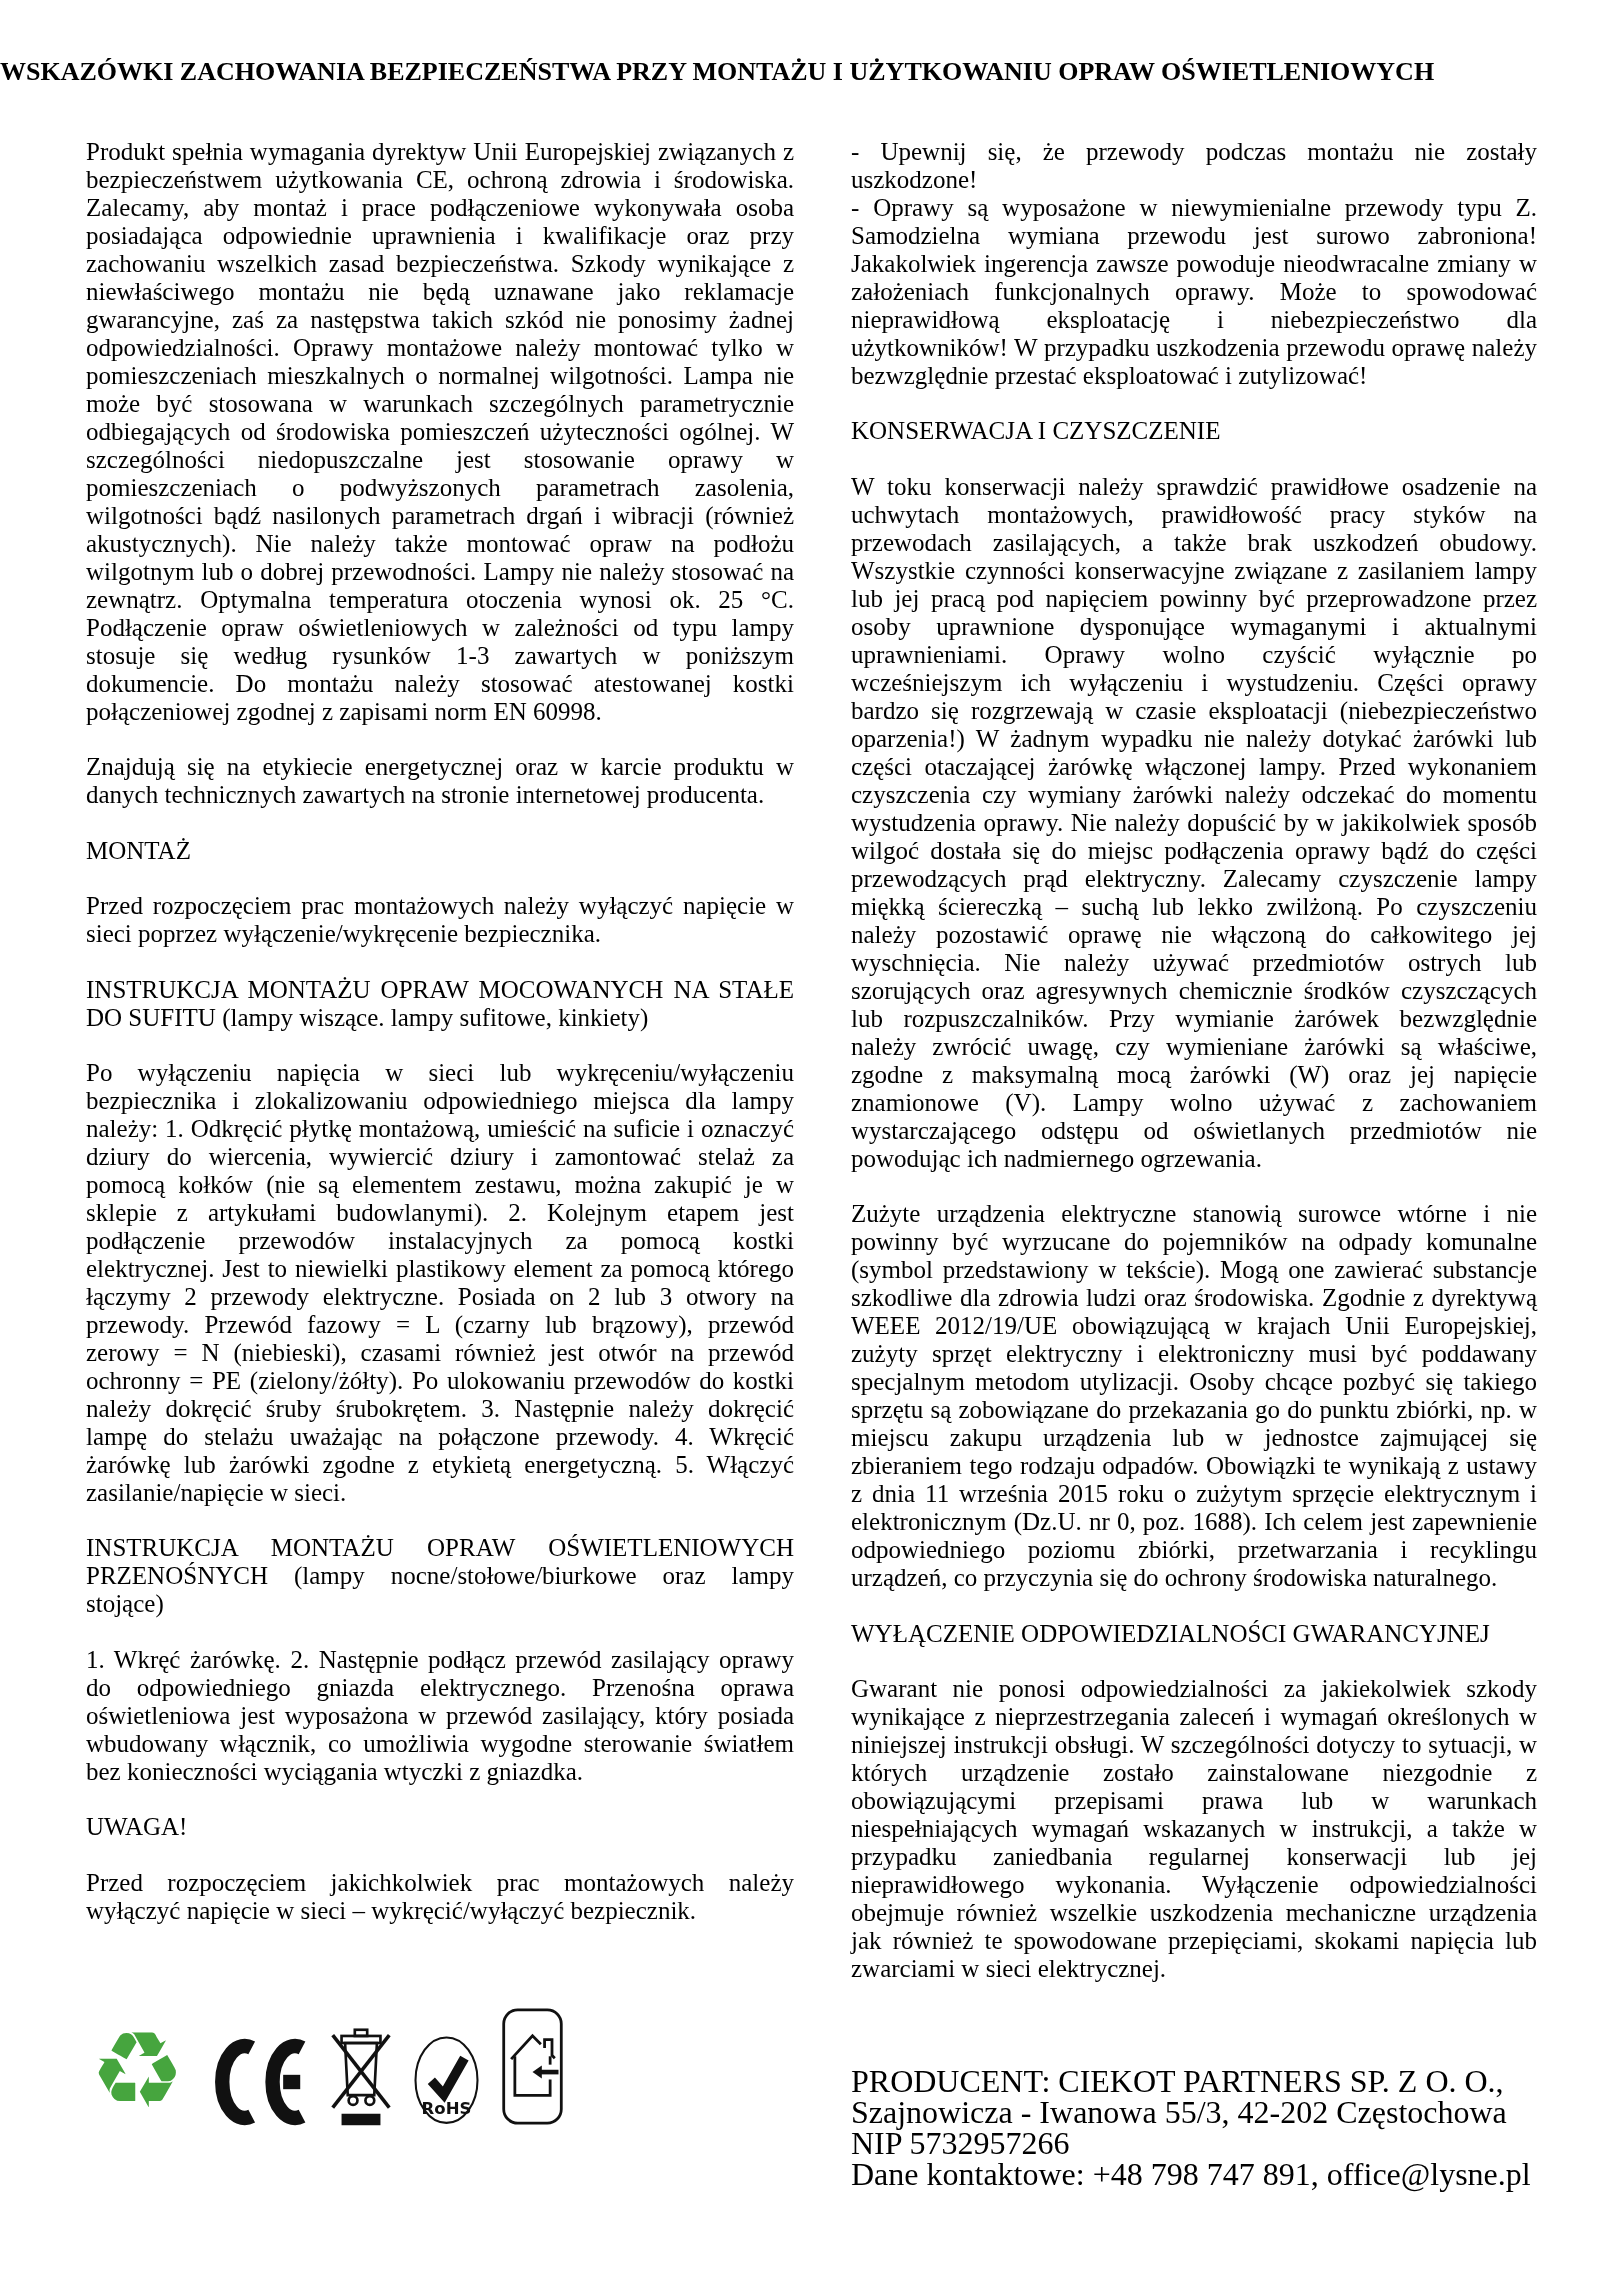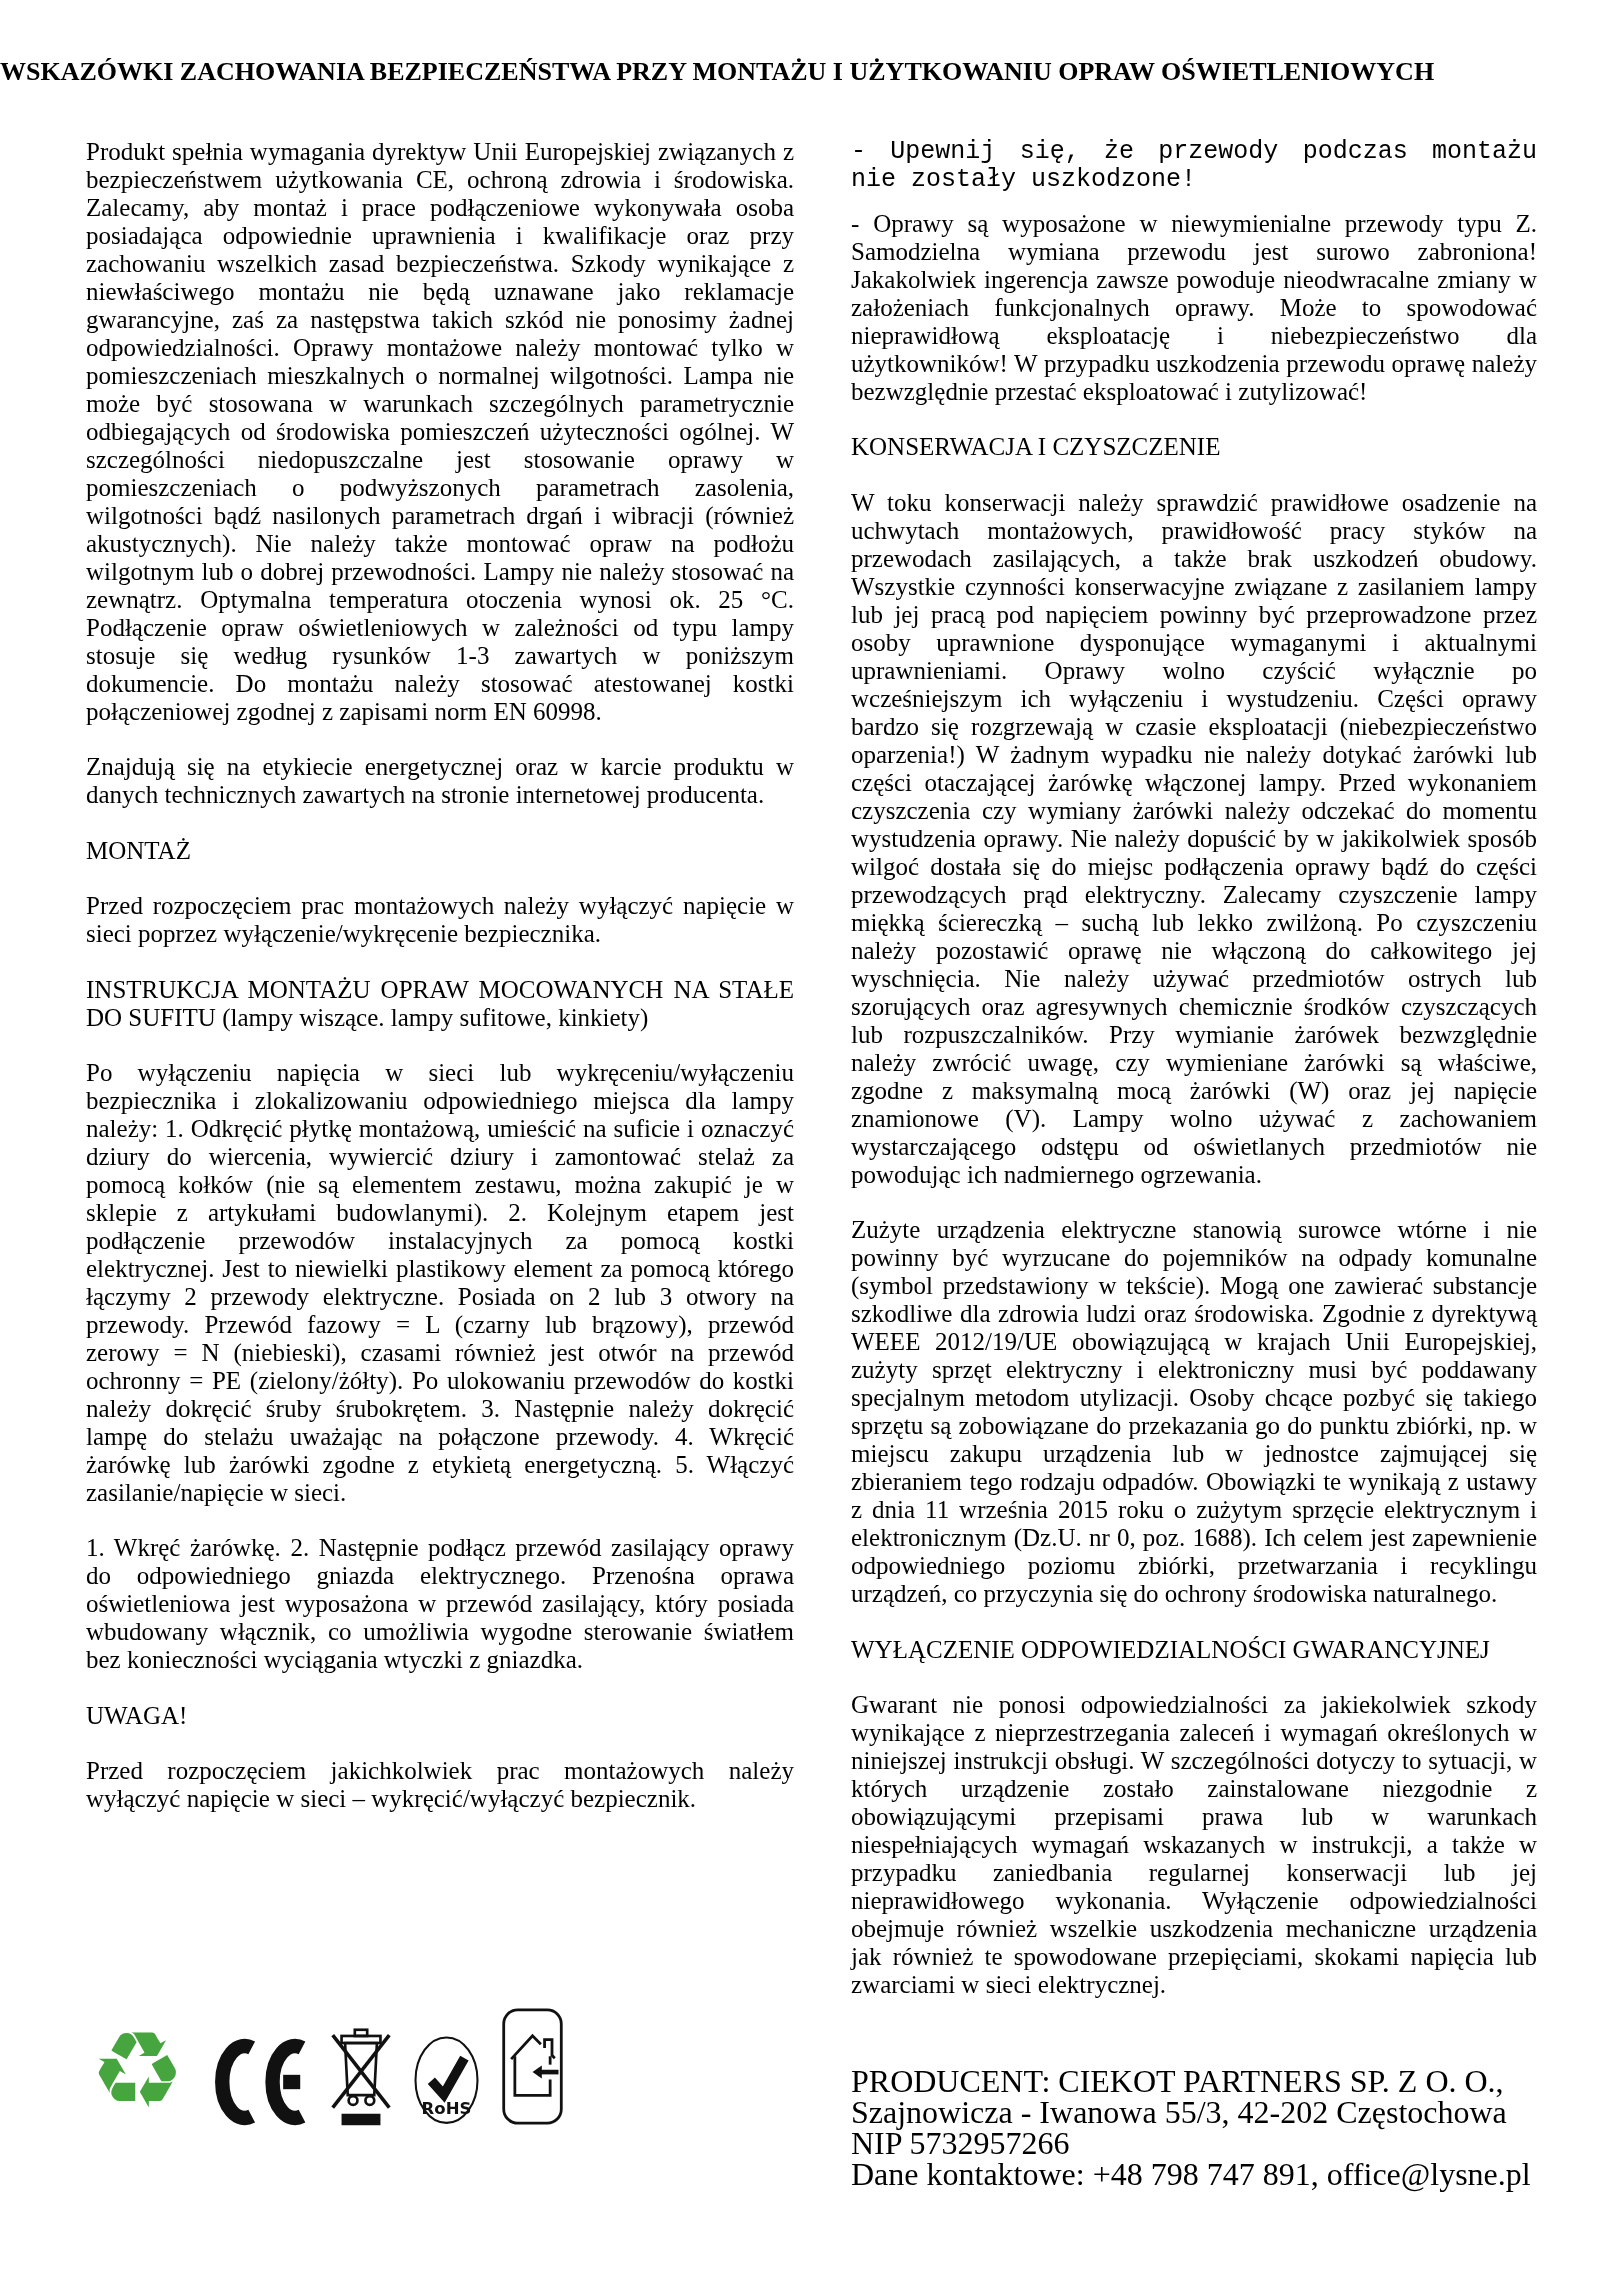--- a/index.html
+++ b/index.html
@@ -10,21 +10,21 @@
     font-family:"Liberation Serif",serif;
   }
   .doc-title{
     position:absolute;top:57px;left:0;width:1621px;
     font-weight:bold;font-size:26px;
   }
   .col{position:absolute;top:138px;font-size:25px;line-height:28px;text-align:justify;}
   .col-left{left:86px;width:708px;}
   .col-right{left:851px;width:686px;}
   .blk{margin:0 0 27.4px 0;}
-  .blk.tight{margin-bottom:16px;font-family:Liberation Mono, monospace;}
+  .blk.tight{margin-bottom:0;}
   .hd{font-weight:normal;}
   p.hd{margin:0 0 27.4px 0;}
   .icons-row{
     position:absolute;left:90px;top:1996px;height:131px;
     display:flex;align-items:flex-end;gap:19.6px;
   }
   .recycle-glyph{
     font-family:"DejaVu Sans",sans-serif;
     font-size:106px;line-height:112px;height:112px;
     color:#46a53e;
@@ -40,20 +40,21 @@
 
 <div class="doc-title">WSKAZÓWKI ZACHOWANIA BEZPIECZEŃSTWA PRZY MONTAŻU I UŻYTKOWANIU OPRAW OŚWIETLENIOWYCH</div>
 
 <div class="col col-left">
   <p class="blk">Produkt spełnia wymagania dyrektyw Unii Europejskiej związanych z bezpieczeństwem użytkowania CE, ochroną zdrowia i środowiska. Zalecamy, aby montaż i prace podłączeniowe wykonywała osoba posiadająca odpowiednie uprawnienia i kwalifikacje oraz przy zachowaniu wszelkich zasad bezpieczeństwa. Szkody wynikające z niewłaściwego montażu nie będą uznawane jako reklamacje gwarancyjne, zaś za następstwa takich szkód nie ponosimy żadnej odpowiedzialności. Oprawy montażowe należy montować tylko w pomieszczeniach mieszkalnych o normalnej wilgotności. Lampa nie może być stosowana w warunkach szczególnych parametrycznie odbiegających od środowiska pomieszczeń użyteczności ogólnej. W szczególności niedopuszczalne jest stosowanie oprawy w pomieszczeniach o podwyższonych parametrach zasolenia, wilgotności bądź nasilonych parametrach drgań i wibracji (również akustycznych). Nie należy także montować opraw na podłożu wilgotnym lub o dobrej przewodności. Lampy nie należy stosować na zewnątrz. Optymalna temperatura otoczenia wynosi ok. 25 °C. Podłączenie opraw oświetleniowych w zależności od typu lampy stosuje się według rysunków 1-3 zawartych w poniższym dokumencie. Do montażu należy stosować atestowanej kostki połączeniowej zgodnej z zapisami norm EN 60998.</p>
   <p class="blk">Znajdują się na etykiecie energetycznej oraz w karcie produktu w danych technicznych zawartych na stronie internetowej producenta.</p>
   <p class="blk hd">MONTAŻ</p>
   <p class="blk">Przed rozpoczęciem prac montażowych należy wyłączyć napięcie w sieci poprzez wyłączenie/wykręcenie bezpiecznika.</p>
   <p class="blk"><span class="hd">INSTRUKCJA MONTAŻU OPRAW MOCOWANYCH NA STAŁE DO SUFITU</span><span> (lampy wiszące. lampy sufitowe, kinkiety)</span></p>
   <p class="blk">Po wyłączeniu napięcia w sieci lub wykręceniu/wyłączeniu bezpiecznika i zlokalizowaniu odpowiedniego miejsca dla lampy należy: 1. Odkręcić płytkę montażową, umieścić na suficie i oznaczyć dziury do wiercenia, wywiercić dziury i zamontować stelaż za pomocą kołków (nie są elementem zestawu, można zakupić je w sklepie z artykułami budowlanymi). 2. Kolejnym etapem jest podłączenie przewodów instalacyjnych za pomocą kostki elektrycznej. Jest to niewielki plastikowy element za pomocą którego łączymy 2 przewody elektryczne. Posiada on 2 lub 3 otwory na przewody. Przewód fazowy = L (czarny lub brązowy), przewód zerowy = N (niebieski), czasami również jest otwór na przewód ochronny = PE (zielony/żółty). Po ulokowaniu przewodów do kostki należy dokręcić śruby śrubokrętem. 3. Następnie należy dokręcić lampę do stelażu uważając na połączone przewody. 4. Wkręcić żarówkę lub żarówki zgodne z etykietą energetyczną. 5. Włączyć zasilanie/napięcie w sieci.</p>
+  <p class="blk"><span class="hd">INSTRUKCJA MONTAŻU OPRAW OŚWIETLENIOWYCH PRZENOŚNYCH</span><span> (lampy nocne/stołowe/biurkowe oraz lampy stojące)</span></p>
   <p class="blk">1. Wkręć żarówkę. 2. Następnie podłącz przewód zasilający oprawy do odpowiedniego gniazda elektrycznego. Przenośna oprawa oświetleniowa jest wyposażona w przewód zasilający, który posiada wbudowany włącznik, co umożliwia wygodne sterowanie światłem bez konieczności wyciągania wtyczki z gniazdka.</p>
   <p class="blk hd">UWAGA!</p>
   <p class="blk">Przed rozpoczęciem jakichkolwiek prac montażowych należy wyłączyć napięcie w sieci – wykręcić/wyłączyć bezpiecznik.</p>
 </div>
 
 <div class="col col-right">
   <p class="blk tight">- Upewnij się, że przewody podczas montażu nie zostały uszkodzone!</p>
   <p class="blk">- Oprawy są wyposażone w niewymienialne przewody typu Z. Samodzielna wymiana przewodu jest surowo zabroniona! Jakakolwiek ingerencja zawsze powoduje nieodwracalne zmiany w założeniach funkcjonalnych oprawy. Może to spowodować nieprawidłową eksploatację i niebezpieczeństwo dla użytkowników! W przypadku uszkodzenia przewodu oprawę należy bezwzględnie przestać eksploatować i zutylizować!</p>
   <p class="blk hd">KONSERWACJA I CZYSZCZENIE</p>
   <p class="blk">W toku konserwacji należy sprawdzić prawidłowe osadzenie na uchwytach montażowych, prawidłowość pracy styków na przewodach zasilających, a także brak uszkodzeń obudowy. Wszystkie czynności konserwacyjne związane z zasilaniem lampy lub jej pracą pod napięciem powinny być przeprowadzone przez osoby uprawnione dysponujące wymaganymi i aktualnymi uprawnieniami. Oprawy wolno czyścić wyłącznie po wcześniejszym ich wyłączeniu i wystudzeniu. Części oprawy bardzo się rozgrzewają w czasie eksploatacji (niebezpieczeństwo oparzenia!) W żadnym wypadku nie należy dotykać żarówki lub części otaczającej żarówkę włączonej lampy. Przed wykonaniem czyszczenia czy wymiany żarówki należy odczekać do momentu wystudzenia oprawy. Nie należy dopuścić by w jakikolwiek sposób wilgoć dostała się do miejsc podłączenia oprawy bądź do części przewodzących prąd elektryczny. Zalecamy czyszczenie lampy miękką ściereczką – suchą lub lekko zwilżoną. Po czyszczeniu należy pozostawić oprawę nie włączoną do całkowitego jej wyschnięcia. Nie należy używać przedmiotów ostrych lub szorujących oraz agresywnych chemicznie środków czyszczących lub rozpuszczalników. Przy wymianie żarówek bezwzględnie należy zwrócić uwagę, czy wymieniane żarówki są właściwe, zgodne z maksymalną mocą żarówki (W) oraz jej napięcie znamionowe (V). Lampy wolno używać z zachowaniem wystarczającego odstępu od oświetlanych przedmiotów nie powodując ich nadmiernego ogrzewania.</p>

